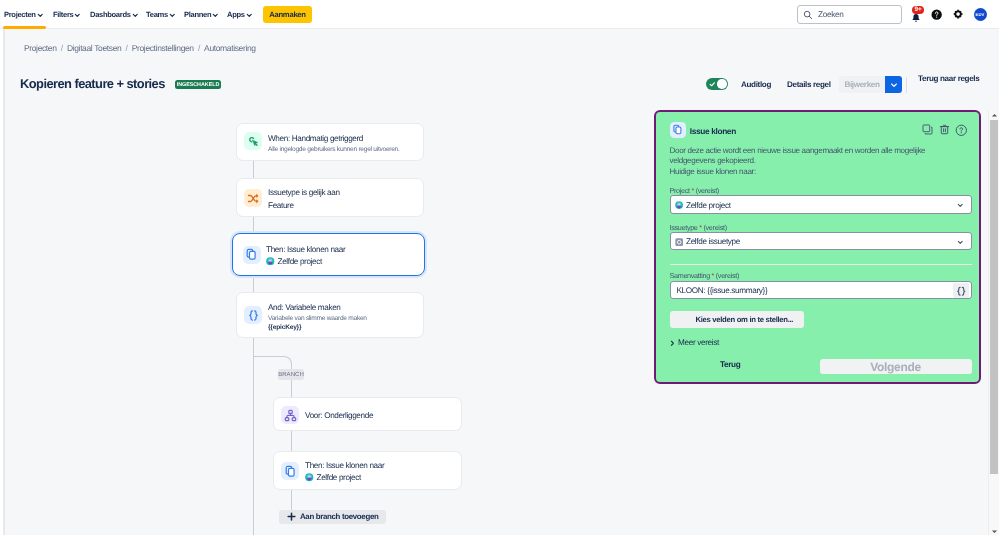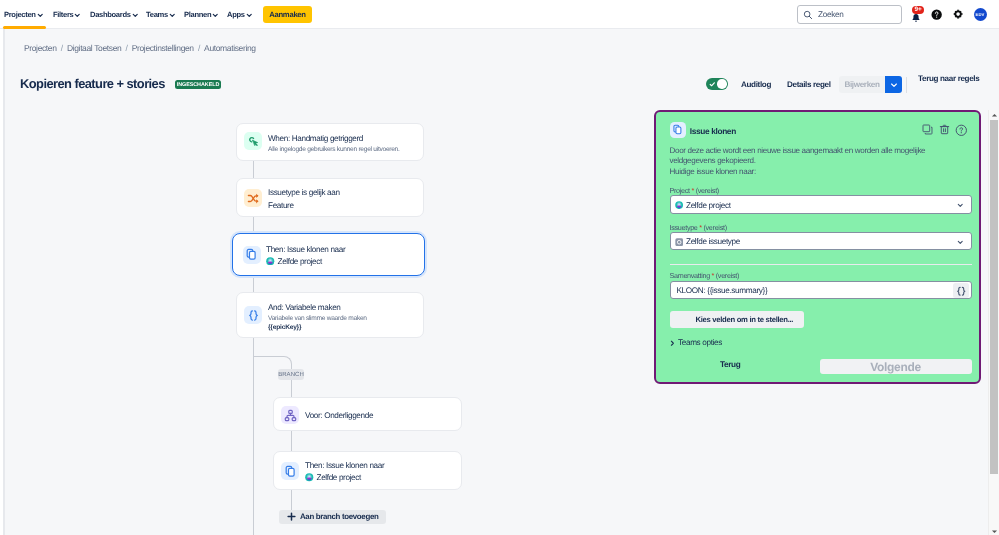--- a/index.html
+++ b/index.html
@@ -390,21 +390,21 @@
           </svg>
           <span>Kies velden om in te stellen...</span>
           <svg width="9" height="9" viewBox="0 0 12 12" style="margin-left:3px">
             <path d="M2.4 4.5L6 8.1l3.6-3.6" fill="none" stroke="#172B4D" stroke-width="1.8" stroke-linecap="round" stroke-linejoin="round"></path>
           </svg>
         </div>
         <div class="moreopts" style="left: 13px; top: 226px;">
           <svg width="6.5" height="6.5" viewBox="0 0 12 12" style="position:absolute;left:0;top:2px">
             <path d="M4.4 2.3L8 6 4.4 9.7" fill="none" stroke="#172B4D" stroke-width="2" stroke-linecap="round" stroke-linejoin="round"></path>
           </svg>
-          <span style="position:absolute;left:9px;top:0">Teams opties</span>
+          <span style="position:absolute;left:9px;top:0">Meer vereist</span>
         </div>
         <div class="moreopts" style="left: 64px; top: 248px; font-weight: 700;">Terug</div>
         <div class="btnnext" style="left: 163.5px; top: 247px; width: 152px; height: 15px;">Volgende</div>
       </div>
     </div>
 
   <div class="sbtrack" style="top:110px;width:11px;height:425px;">
     <svg width="11" height="11" viewBox="0 0 12 12" style="position:absolute;left:0;top:0">
       <path d="M3.2 7.1L6 4.3l2.8 2.8z" fill="#555"></path>
     </svg>

